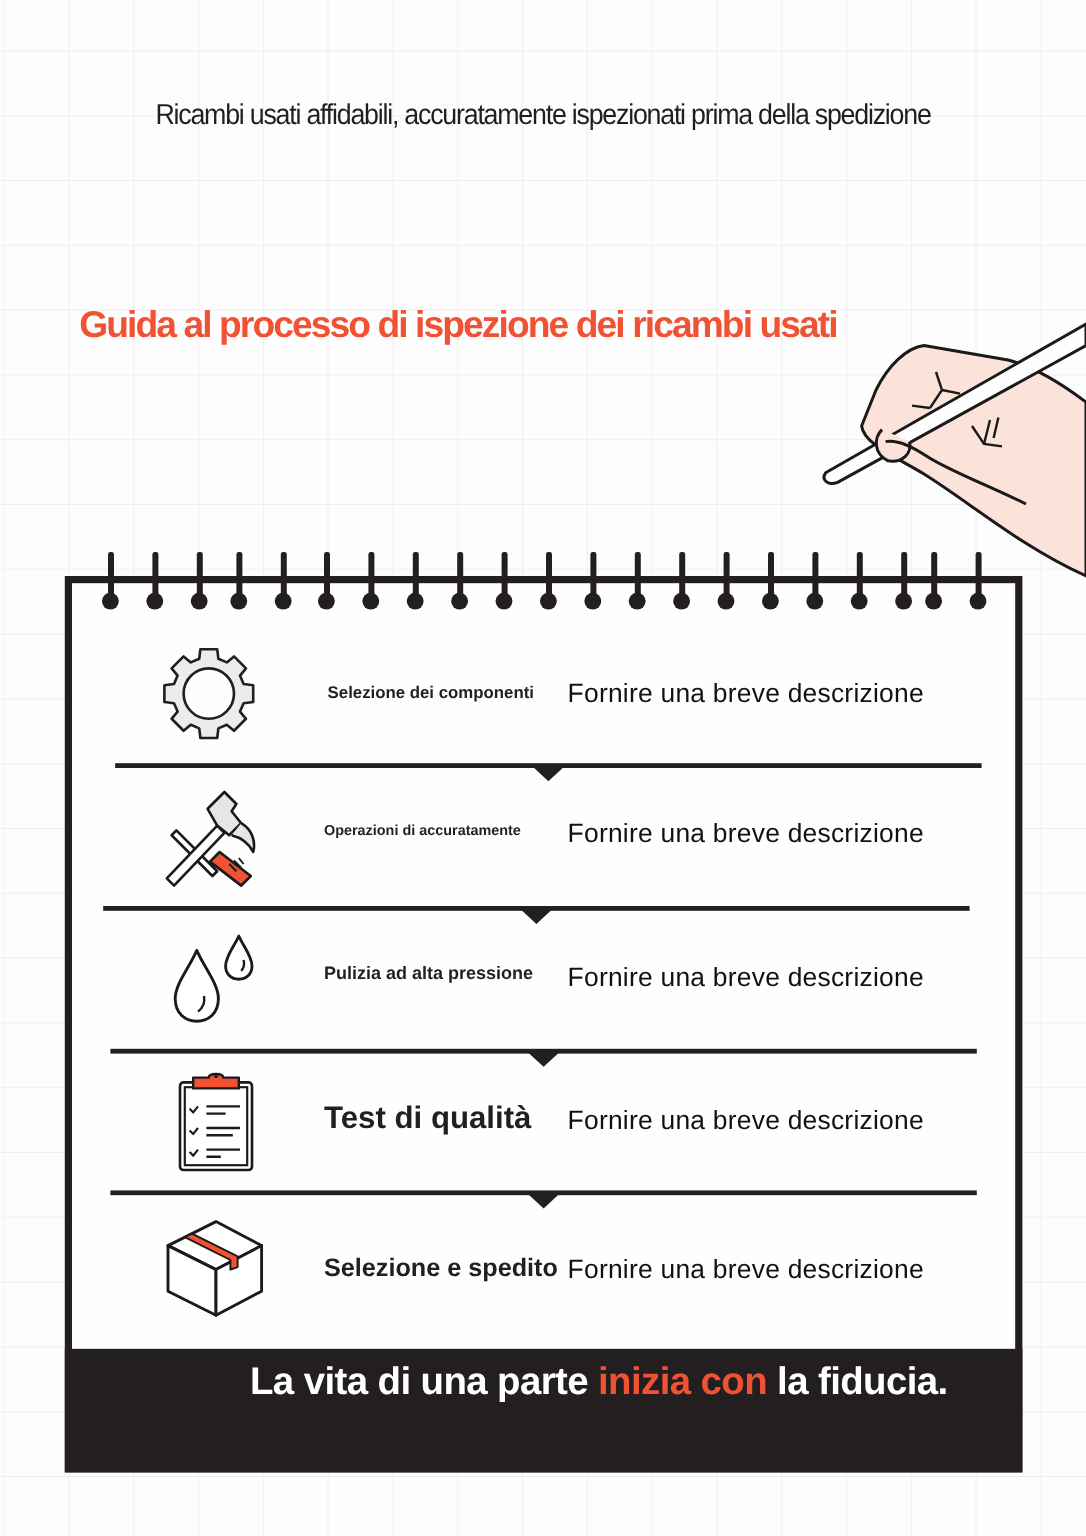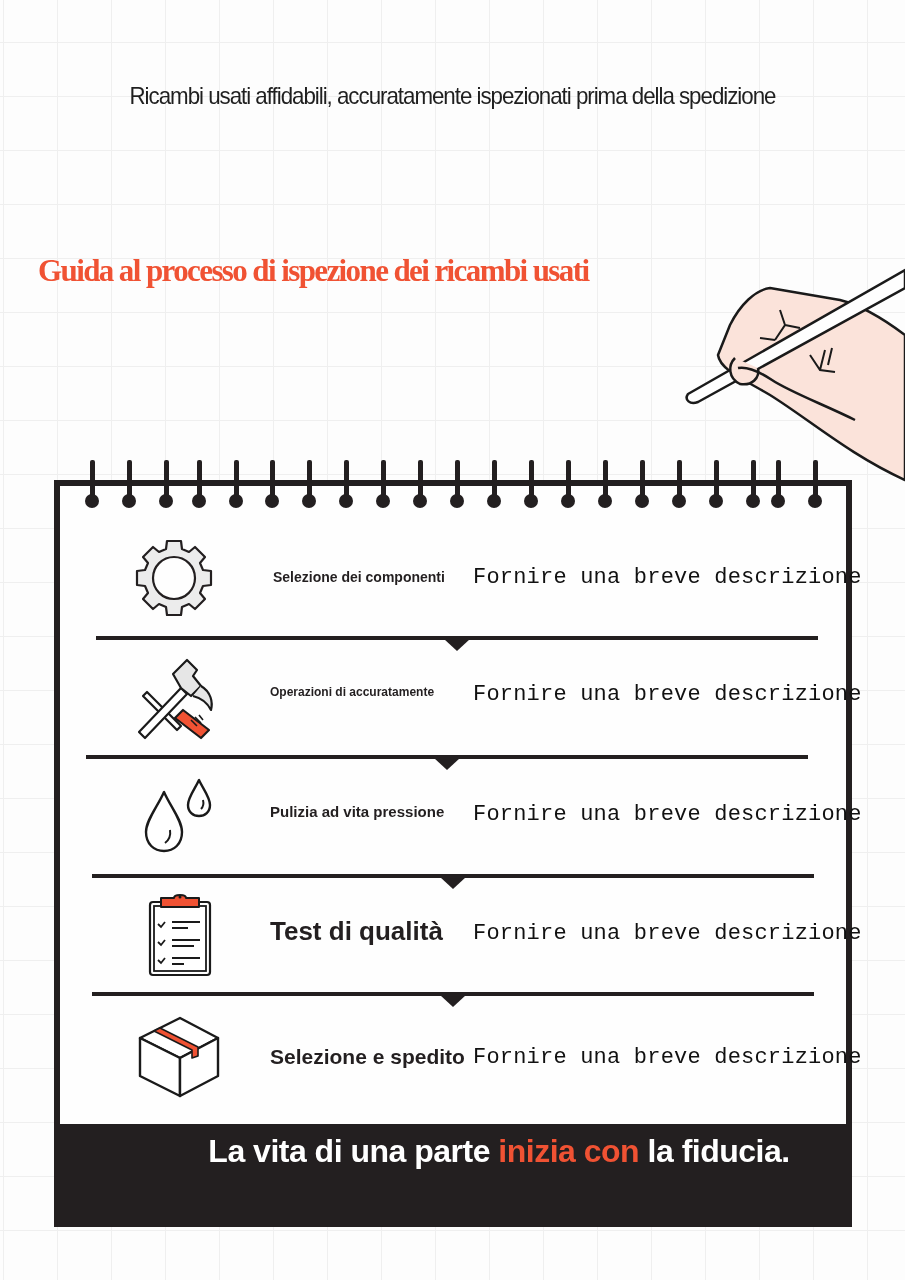--- a/index.html
+++ b/index.html
@@ -12,22 +12,22 @@
     background-size:54px 54px;
     background-position:3px 42px;
     font-family:"Liberation Sans", sans-serif;
   }
   .subtitle {
     position:absolute; left:0; top:82px; width:905px; text-align:center;
     font-family:"Liberation Sans", sans-serif; font-size:24px; letter-spacing:-1.1px;
     color:#1f1f1f; transform:scaleX(0.93);
   }
   .title {
-    position:absolute; left:38px; top:253px; width:800px;
-    font-family:Liberation Serif, serif; font-weight:bold; font-size:31px;
+    position:absolute; left:66px; top:253px; width:800px;
+    font-family:Liberation Sans, sans-serif; font-weight:bold; font-size:31px;
     letter-spacing:-1.6px; color:#f05233; white-space:nowrap;
   }
   .hand { position:absolute; left:660px; top:260px; width:245px; height:230px; }
   .notebook {
     position:absolute; left:54px; top:480px; width:798px; height:747px;
     box-sizing:border-box; border:6px solid #231f20; background:#fefefe;
   }
   .footer-band {
     position:absolute; left:54px; top:1124px; width:798px; height:103px;
     background:#231f20;
@@ -47,21 +47,21 @@
     position:absolute; left:50%; top:3px; margin-left:-13px;
     width:0; height:0; border-left:13px solid transparent; border-right:13px solid transparent;
     border-top:12px solid #231f20;
   }
   .step-icon { position:absolute; }
   .step-label {
     position:absolute; font-family:"Liberation Sans", sans-serif; font-weight:bold;
     color:#231f20; white-space:nowrap;
   }
   .step-desc {
-    position:absolute; left:473px; font-family:Liberation Mono, monospace;
+    position:absolute; left:473px; font-family:Liberation Sans, sans-serif;
     font-size:22px; color:#111; white-space:nowrap; letter-spacing:0.2px;
   }
 </style>
 </head>
 <body>
 
 <div class="subtitle">Ricambi usati affidabili, accuratamente ispezionati prima della spedizione</div>
 <div class="title">Guida al processo di ispezione dei ricambi usati</div>
 
 <svg class="hand" viewBox="0 0 245 230">
@@ -187,21 +187,21 @@
 <div class="divider" style="left:86px;top:755px;width:722px">
     <div class="notch"></div>
   </div>
 
 <svg class="step-icon" style="left:140px;top:776px;width:80px;height:80px" viewBox="0 0 80 80">
   <path d="M24 16 C18 30 6 44 6 56 C6 68 14 75 24 75 C34 75 42 68 42 56 C42 44 30 30 24 16 Z" fill="#fff" stroke="#1a1a1a" stroke-width="2.4" stroke-linejoin="round"></path>
   <path d="M30 54 C31 60 29 64 25 67" fill="none" stroke="#1a1a1a" stroke-width="2"></path>
   <path d="M59 4 C55 13 48 21 48 29 C48 36 53 40 59 40 C65 40 70 36 70 29 C70 21 63 13 59 4 Z" fill="#fff" stroke="#1a1a1a" stroke-width="2.4" stroke-linejoin="round"></path>
   <path d="M63 24 C64 28 63 31 61 33" fill="none" stroke="#1a1a1a" stroke-width="2"></path>
 </svg>
-<div class="step-label" style="left:270px;top:803px;font-size:15px">Pulizia ad vita pressione</div>
+<div class="step-label" style="left:270px;top:803px;font-size:15px">Pulizia ad alta pressione</div>
 <div class="step-desc" style="top:802px">Fornire una breve descrizione</div>
 
 <div class="divider" style="left:92px;top:874px;width:722px">
     <div class="notch"></div>
   </div>
 
 <svg class="step-icon" style="left:148px;top:892px;width:64px;height:86px" viewBox="0 0 64 86">
   <rect x="2" y="10" width="60" height="73" rx="3" fill="#fff" stroke="#1a1a1a" stroke-width="2.2"></rect>
   <rect x="6" y="14" width="52" height="65" fill="#fff" stroke="#1a1a1a" stroke-width="1.8"></rect>
   <path d="M13 6 L26 6 C26 2 38 2 38 6 L51 6 L51 15 L13 15 Z" fill="#f05233" stroke="#1a1a1a" stroke-width="2" stroke-linejoin="round"></path>

